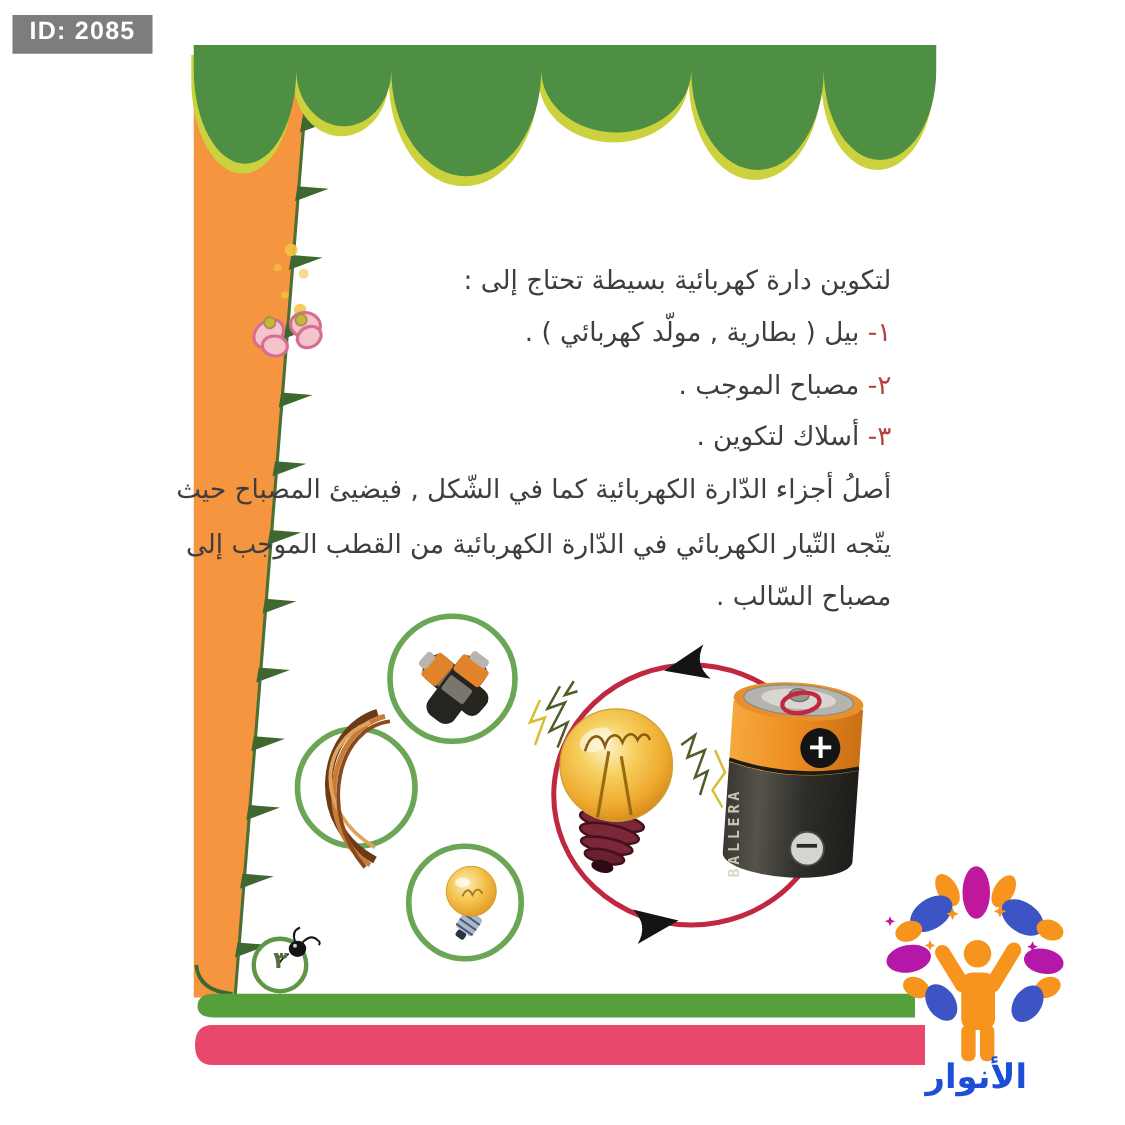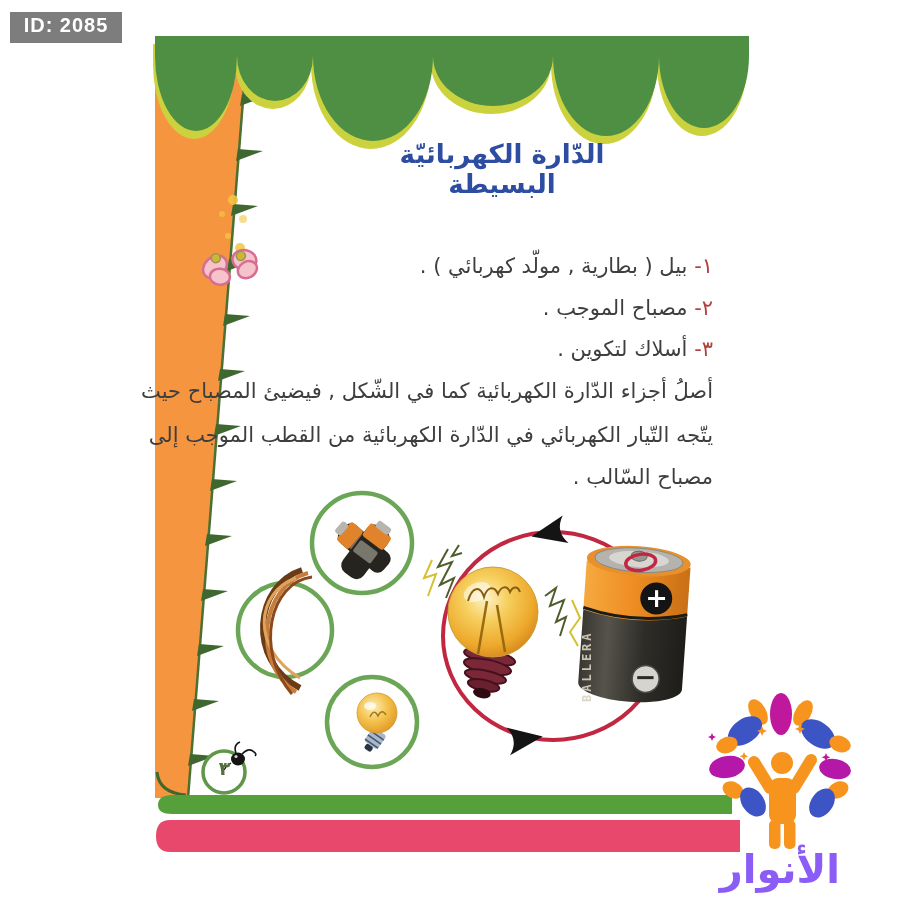--- a/index.html
+++ b/index.html
@@ -16,22 +16,22 @@
   .pagenum{position:absolute;left:211px;top:757px;width:27px;height:28px;text-align:center;
            font-size:19px;font-weight:bold;color:#55703d;}
   .plus-sign{position:absolute;left:641px;top:581px;width:31px;height:33px;text-align:center;
              line-height:33px;font-size:27px;font-weight:bold;color:#ffffff;}
   .minus-sign{position:absolute;left:630px;top:663px;width:31px;height:31px;text-align:center;
               line-height:29px;font-size:26px;font-weight:bold;color:#2a2a26;}
   .brand{position:absolute;left:580px;top:614px;height:88px;width:19px;
          writing-mode:vertical-rl;transform:rotate(180deg);text-orientation:mixed;
          font-size:12px;font-weight:bold;letter-spacing:3px;color:#d8d2c2;opacity:.9;
          font-family:"DejaVu Sans Mono",monospace;}
-  .wordmark{position:absolute;left:722px;top:846px;width:118px;direction:rtl;
-            font-size:40px;font-weight:bold;color:#8b5cf6;}
+  .wordmark{position:absolute;left:722px;top:846px;width:118px;text-align:center;direction:rtl;
+            font-size:27px;font-weight:bold;color:#1d4ed8;}
 </style>
 </head>
 <body>
 
 <div class="canvas">
 
 <svg class="art" width="900" height="900" viewBox="0 0 900 900">
   <defs>
     <radialGradient id="gBulb" cx="42%" cy="35%" r="70%">
       <stop offset="0%" stop-color="#fdf2c8"></stop>
@@ -232,22 +232,24 @@
       <rect x="769" y="820" width="11.5" height="29" rx="5"></rect>
       <rect x="784" y="820" width="11.5" height="29" rx="5"></rect>
     </g>
   </g>
 </svg>
 
 <div class="idbadge">
   <span>ID: 2085</span>
 </div>
 
-<div class="title">الدّارة الكهربائيّة البسيطة</div>
-
+
+<div class="tline" style="top:212px">
+  <span>لتكوين دارة كهربائية بسيطة تحتاج إلى :</span>
+</div>
 <div class="tline" style="top:254px">
   <span class="num">١-</span>
   <span>بيل ( بطارية , مولّد كهربائي ) .</span>
 </div>
 <div class="tline" style="top:296px">
   <span class="num">٢-</span>
   <span>مصباح الموجب .</span>
 </div>
 <div class="tline" style="top:337px">
   <span class="num">٣-</span>

